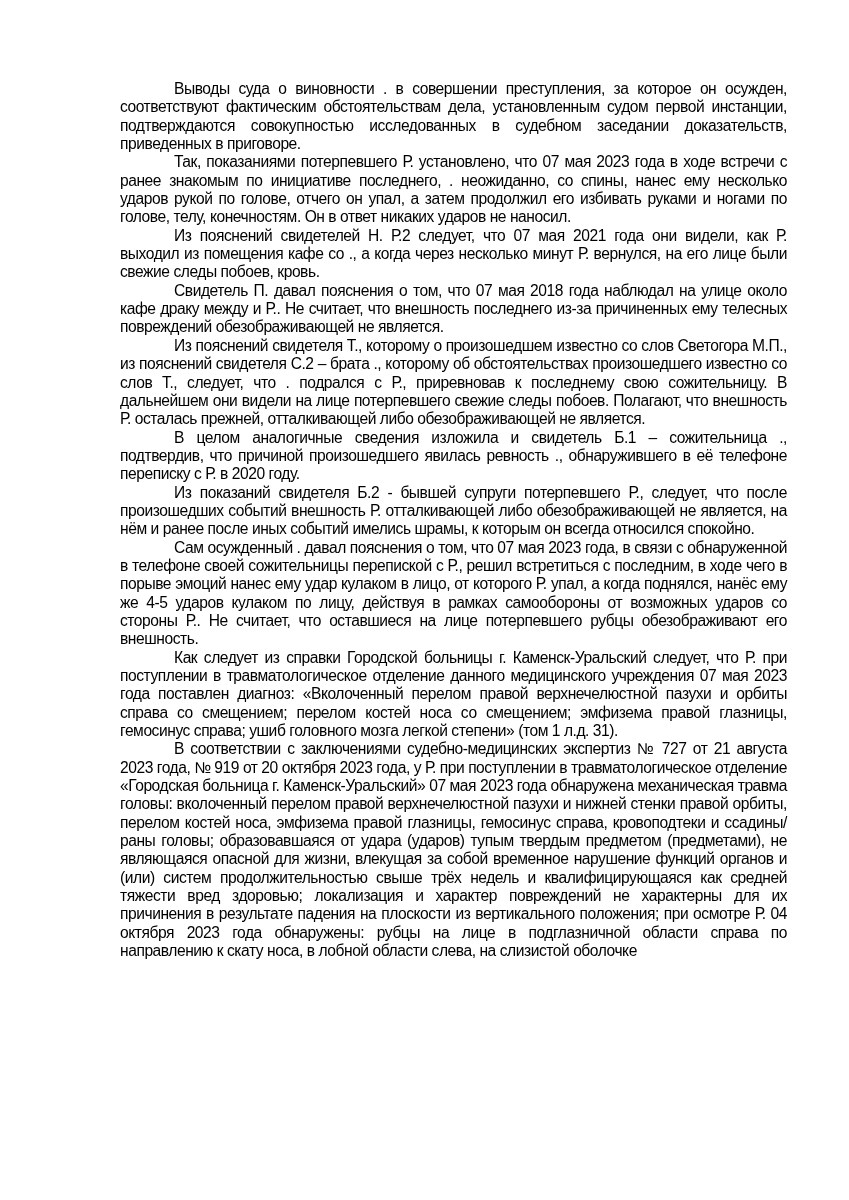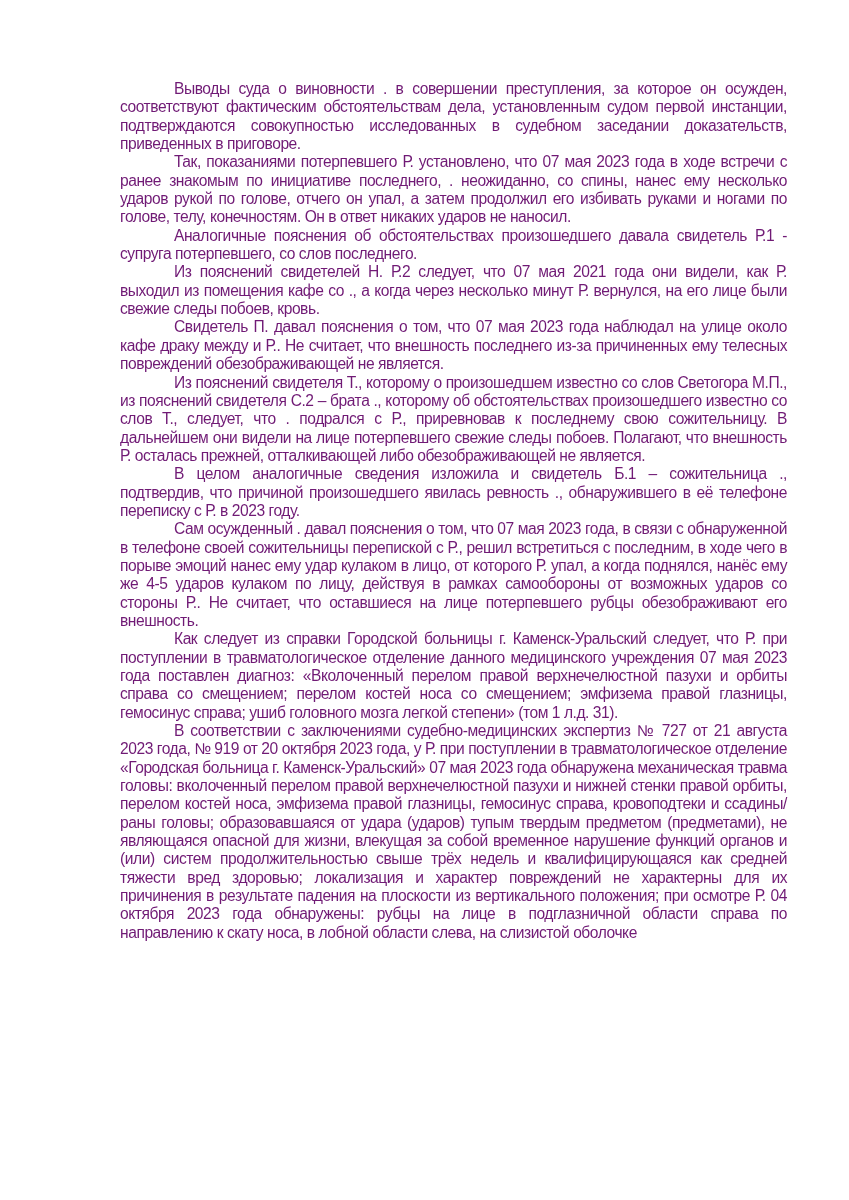--- a/index.html
+++ b/index.html
@@ -2,41 +2,41 @@
 <html><head>
 <meta charset="utf-8">
 <style>
   html, body { margin: 0; padding: 0; background: #ffffff; }
   body { width: 849px; height: 1200px; position: relative; overflow: hidden; }
   .page {
     position: absolute;
     left: 120px;
     top: 80px;
     width: 667px;
-    color: #701a75;
+    color: #000000;
     font-family: "Liberation Sans", sans-serif;
     font-size: 15.6px;
     line-height: 18.35px;
     letter-spacing: -0.45px;
     word-spacing: 0px;
   }
   .para {
     margin: 0;
     text-align: justify;
     text-indent: 54px;
     hyphens: none;
   }
 </style>
 </head>
 <body>
 
 <div class="page">
   <p class="para">Выводы суда о виновности  . в совершении преступления, за которое он осужден, соответствуют фактическим обстоятельствам дела, установленным судом первой инстанции, подтверждаются совокупностью исследованных в судебном заседании доказательств, приведенных в приговоре.</p>
   <p class="para">Так, показаниями потерпевшего Р. установлено, что 07 мая 2023 года в ходе встречи с ранее знакомым  по инициативе последнего,  . неожиданно, со спины, нанес ему несколько ударов рукой по голове, отчего он упал, а затем продолжил его избивать руками и ногами по голове, телу, конечностям. Он в ответ никаких ударов  не наносил.</p>
-  <p class="para">Аналогичные пояснения об обстоятельствах произошедшего давала свидетель Р.1 - супруга потерпевшего, со слов последнего.</p>
   <p class="para">Из пояснений свидетелей Н. Р.2 следует, что 07 мая 2021 года они видели, как Р. выходил из помещения кафе со  ., а когда через несколько минут Р. вернулся, на его лице были свежие следы побоев, кровь.</p>
-  <p class="para">Свидетель П. давал пояснения о том, что 07 мая 2023 года наблюдал на улице около кафе драку между  и Р.. Не считает, что внешность последнего из-за причиненных ему телесных повреждений обезображивающей не является.</p>
+  <p class="para">Свидетель П. давал пояснения о том, что 07 мая 2018 года наблюдал на улице около кафе драку между  и Р.. Не считает, что внешность последнего из-за причиненных ему телесных повреждений обезображивающей не является.</p>
   <p class="para">Из пояснений свидетеля Т., которому о произошедшем известно со слов Светогора М.П., из пояснений свидетеля С.2 – брата  ., которому об обстоятельствах произошедшего известно со слов Т., следует, что  . подрался с Р., приревновав к последнему свою сожительницу. В дальнейшем они видели на лице потерпевшего свежие следы побоев. Полагают, что внешность Р. осталась прежней, отталкивающей либо обезображивающей не является.</p>
-  <p class="para">В целом аналогичные сведения изложила и свидетель Б.1 – сожительница  ., подтвердив, что причиной произошедшего явилась ревность  ., обнаружившего в её телефоне переписку с Р. в 2023 году.</p>
+  <p class="para">В целом аналогичные сведения изложила и свидетель Б.1 – сожительница  ., подтвердив, что причиной произошедшего явилась ревность  ., обнаружившего в её телефоне переписку с Р. в 2020 году.</p>
+  <p class="para">Из показаний свидетеля Б.2 - бывшей супруги потерпевшего Р., следует, что после произошедших событий внешность Р. отталкивающей либо обезображивающей не является, на нём и ранее после иных событий имелись шрамы, к которым он всегда относился спокойно.</p>
   <p class="para">Сам осужденный  . давал пояснения о том, что 07 мая 2023 года, в связи с обнаруженной в телефоне своей сожительницы перепиской с Р., решил встретиться с последним, в ходе чего в порыве эмоций нанес ему удар кулаком в лицо, от которого Р. упал, а когда поднялся, нанёс ему же 4-5 ударов кулаком по лицу, действуя в рамках самообороны от возможных ударов со стороны Р.. Не считает, что оставшиеся на лице потерпевшего рубцы обезображивают его внешность.</p>
   <p class="para">Как следует из справки Городской больницы г. Каменск-Уральский следует, что Р. при поступлении в травматологическое отделение данного медицинского учреждения 07 мая 2023 года поставлен диагноз: «Вколоченный перелом правой верхнечелюстной пазухи и орбиты справа со смещением; перелом костей носа со смещением; эмфизема правой глазницы, гемосинус справа; ушиб головного мозга легкой степени» (том 1 л.д. 31).</p>
   <p class="para">В соответствии с заключениями судебно-медицинских экспертиз № 727 от 21 августа 2023 года, № 919 от 20 октября 2023 года, у Р. при поступлении в травматологическое отделение «Городская больница г. Каменск-Уральский» 07 мая 2023 года обнаружена механическая травма головы: вколоченный перелом правой верхнечелюстной пазухи и нижней стенки правой орбиты, перелом костей носа, эмфизема правой глазницы, гемосинус справа, кровоподтеки и ссадины/раны головы; образовавшаяся от удара (ударов) тупым твердым предметом (предметами), не являющаяся опасной для жизни, влекущая за собой временное нарушение функций органов и (или) систем продолжительностью свыше трёх недель и квалифицирующаяся как средней тяжести вред здоровью; локализация и характер повреждений не характерны для их причинения в результате падения на плоскости из вертикального положения; при осмотре Р. 04 октября 2023 года обнаружены: рубцы на лице в подглазничной области справа по направлению к скату носа, в лобной области слева, на слизистой оболочке</p>
 </div>
 
 </body></html>

